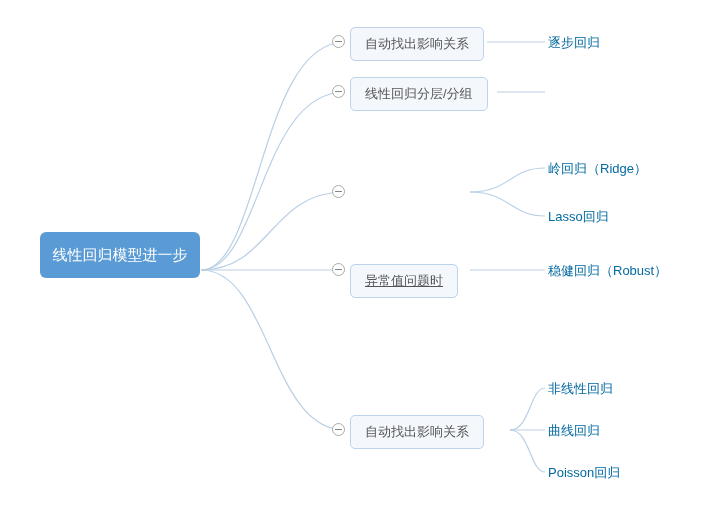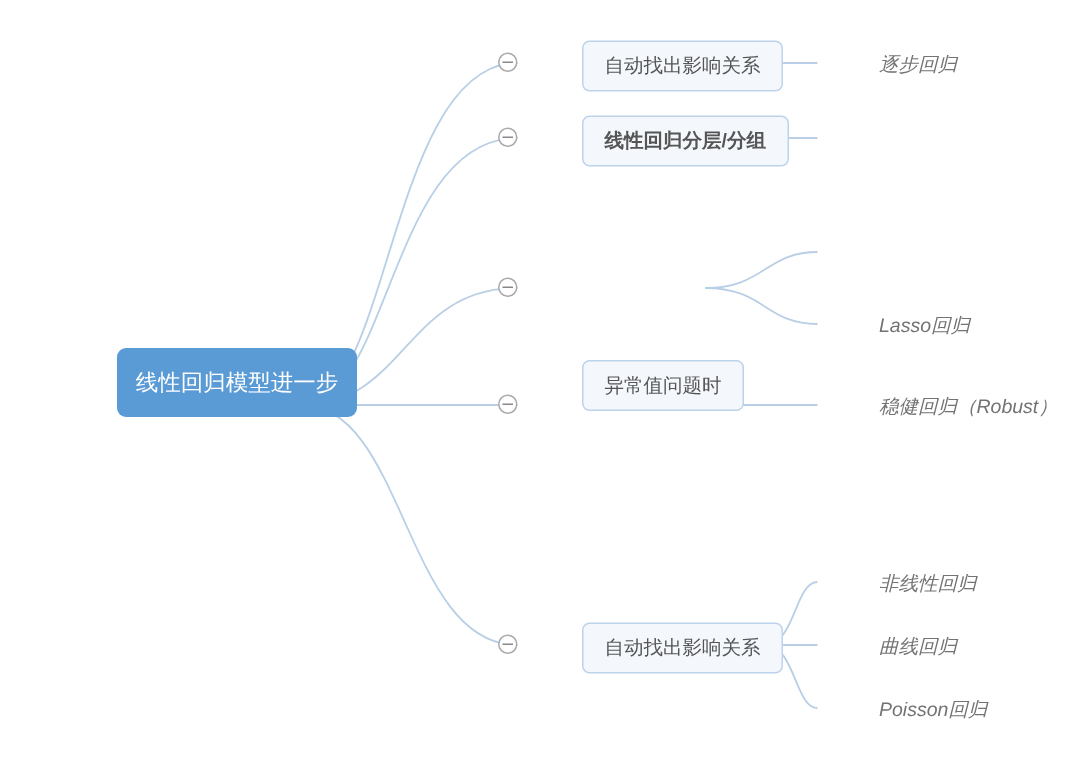--- a/index.html
+++ b/index.html
@@ -26,41 +26,39 @@
     pointer-events: none;
   }
   .node {
     position: absolute;
     box-sizing: border-box;
     display: flex;
     align-items: center;
     justify-content: center;
     text-align: center;
     white-space: nowrap;
-    margin-left: 38px;
   }
   .root {
     background: #5b9bd5;
     color: #fff;
     border-radius: 6px;
     font-size: 15px;
     padding: 14px 18px;
   }
   .branch {
     background: #f4f8fc;
     border: 1px solid #bcd3eb;
     color: #555;
     border-radius: 5px;
     padding: 7px 14px;
     font-size: 13px;
   }
   .leaf {
-    color: #737373;
+    color: #0369a1;
     font-size: 13px;
-    font-style: italic;
   }
   .toggle {
     position: absolute;
     width: 13px;
     height: 13px;
     border: 1px solid #aaa;
     border-radius: 50%;
     background: #fff;
     box-sizing: border-box;
     display: flex;
@@ -105,31 +103,34 @@
 
   <div class="toggle" style="left:332px; top:35px;"></div>
   <div class="node branch" style="left:350px; top:27px;">
     <span>自动找出影响关系</span>
   </div>
   <div class="node leaf" style="left:548px; top:34px;">
     <span>逐步回归</span>
   </div>
 
   <div class="toggle" style="left:332px; top:85px;"></div>
-  <div class="node branch" style="left:350px; top:77px;font-weight:bold;">
+  <div class="node branch" style="left:350px; top:77px;">
     <span>线性回归分层/分组</span>
   </div>
 
   <div class="toggle" style="left:332px; top:185px;"></div>
+  <div class="node leaf" style="left:548px; top:160px;">
+    <span>岭回归（Ridge）</span>
+  </div>
   <div class="node leaf" style="left:548px; top:208px;">
     <span>Lasso回归</span>
   </div>
 
   <div class="toggle" style="left:332px; top:263px;"></div>
-  <div class="node branch" style="left:350px; top:240px;">
+  <div class="node branch" style="left:350px; top:264px;text-decoration:underline;">
     <span>异常值问题时</span>
   </div>
   <div class="node leaf" style="left:548px; top:262px;">
     <span>稳健回归（Robust）</span>
   </div>
 
   <div class="toggle" style="left:332px; top:423px;"></div>
   <div class="node branch" style="left:350px; top:415px;">
     <span>自动找出影响关系</span>
   </div>

